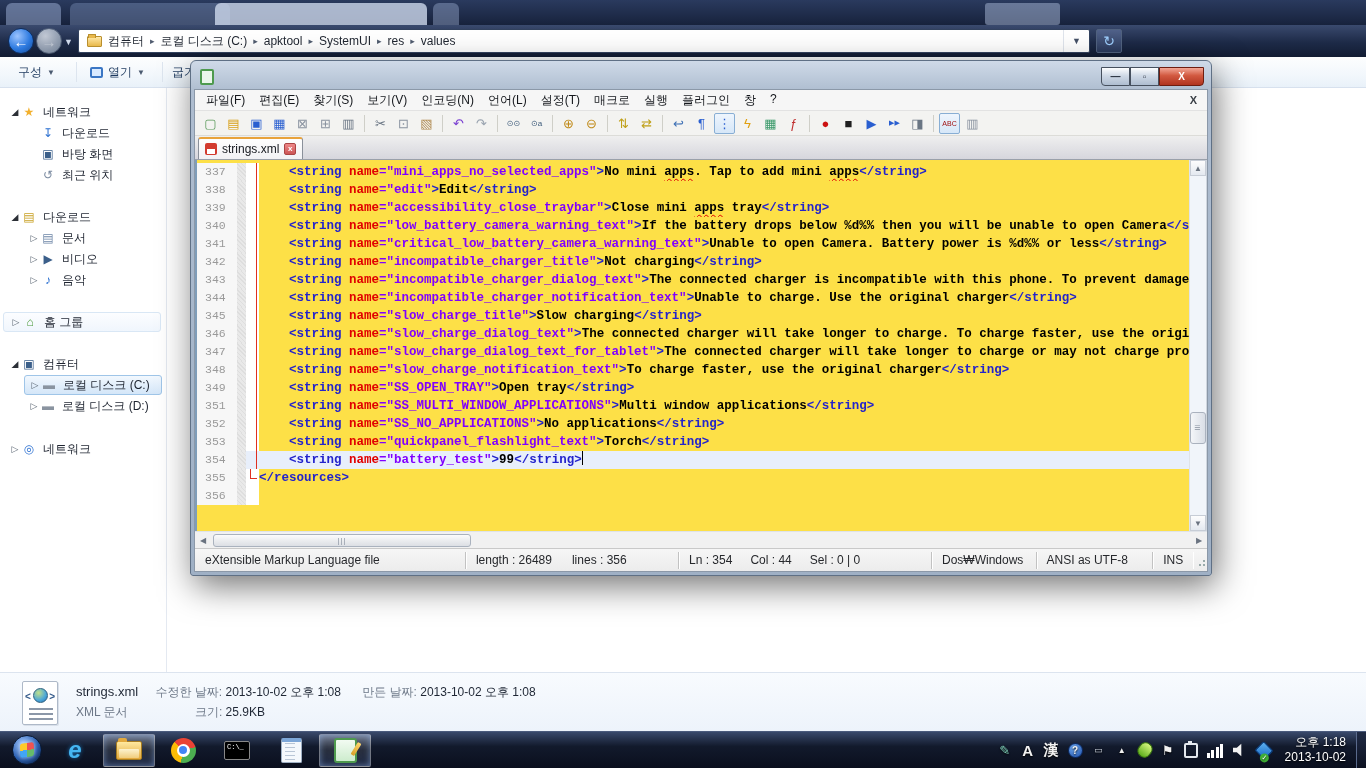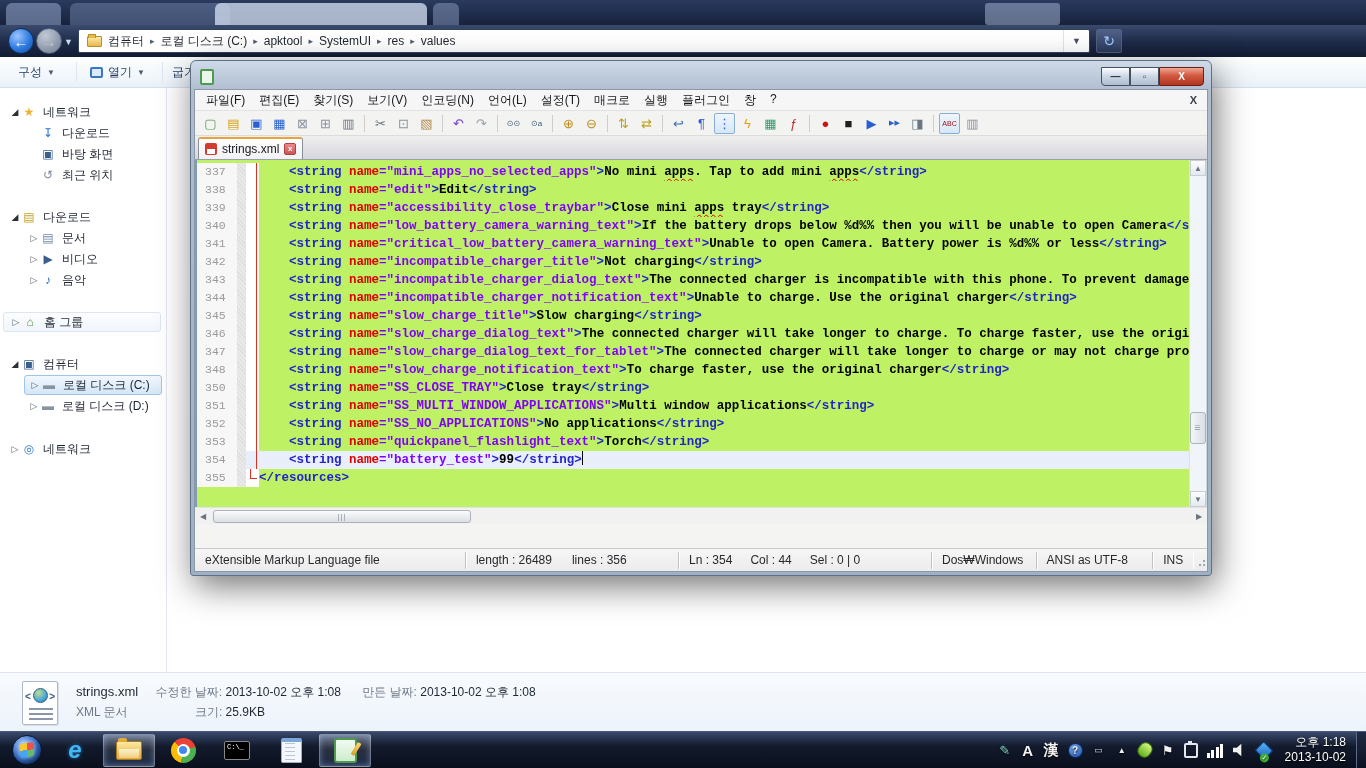--- a/index.html
+++ b/index.html
@@ -154,21 +154,21 @@
   .tbi.pressed { background:linear-gradient(#eef5fd,#d6e7f8); border:1px solid #88aed4; border-radius:2px; }
   .tb-sep { width:1px; height:17px; background:#cfcfc8; margin:0 4px; }
   #npp-tabbar { height:24px; background:linear-gradient(#efefef,#d6d6dd); display:flex; align-items:flex-end; padding-left:3px; border-bottom:1px solid #9aa0aa; }
   #tab-active { height:22px; background:linear-gradient(#fefefe,#f1f1f4); border:1px solid #8a909a; border-bottom:none;
     border-top:2px solid #e8a33d; border-radius:3px 3px 0 0; display:flex; align-items:center; padding:0 6px; gap:5px; }
   #tab-active .floppy { width:12px; height:12px; background:#d23b2f; border-radius:2px; position:relative; }
   #tab-active .floppy::after { content:""; position:absolute; left:2px; bottom:1px; width:8px; height:5px; background:#fff; }
   #tab-active .label { font-size:12px; color:#16191f; }
   #tab-active .tclose { width:12px; height:12px; background:linear-gradient(#e88,#c55); border:1px solid #a44; border-radius:2px;
     color:#fff; font-size:8px; line-height:10px; text-align:center; font-weight:bold; }
-  #editor-wrap { flex:1; display:flex; background:#bef264; border-left:2px solid #7f9db9; border-right:1px solid #cfd6df; overflow:hidden; }
+  #editor-wrap { flex:1; display:flex; background:#fde047; border-left:2px solid #7f9db9; border-right:1px solid #cfd6df; overflow:hidden; }
   #editor { flex:1; overflow:hidden; position:relative; padding-top:3px; }
   .ed-row { display:flex; height:18px; line-height:18px; font-family:"Liberation Mono","DejaVu Sans Mono",monospace; font-size:12.5px; font-weight:bold; white-space:pre; }
   .ed-num { width:40px; text-align:left; padding-left:8px; color:#9a9a9a; font-size:11.5px; font-weight:normal; background:#f7f7f7; }
   .ed-mark { width:9px; background:#e9e9e9; background-image:repeating-linear-gradient(45deg, #dedede 0 1px, transparent 1px 3px); }
   .ed-fold { width:13px; position:relative; background:#fff; }
   .ed-fold .fv { position:absolute; right:2px; top:0; width:1.5px; height:100%; background:#e03020; }
   .ed-fold .fc { position:absolute; right:2px; top:0; width:7px; height:55%; border-left:1.5px solid #e03020; border-bottom:1.5px solid #e03020; }
   .ed-text { flex:1; overflow:hidden; color:#000; }
   .ed-row.cur .ed-fold, .ed-row.cur .ed-text { background:#e8effb; }
   .tag { color:#2323cc; font-style:normal; } .attr { color:#e00000; font-style:normal; }
@@ -177,21 +177,21 @@
   .caret { display:inline-block; width:1.5px; height:14px; background:#000; vertical-align:-2px; }
   #vscroll { width:17px; background:#f1f5fa; border-left:1px solid #dfe3e8; display:flex; flex-direction:column; }
   .scr-arrow { height:16px; background:linear-gradient(#fdfdfd,#e4e9f0); border:1px solid #c7cdd6; color:#6a7380; font-size:8px; text-align:center; line-height:15px; }
   #vthumb { margin-top:236px; height:32px; background:linear-gradient(90deg,#f4f6f9,#d9dee6); border:1px solid #aab2be; border-radius:3px;
     display:flex; align-items:center; justify-content:center; color:#8a93a0; font-size:7px; letter-spacing:1px; }
   #hscroll { height:17px; background:#f1f1f1; border-top:1px solid #dfe3e8; display:flex; align-items:center; }
   #hthumb { margin-left:2px; width:258px; height:13px; background:linear-gradient(#fbfbfb,#dcdfe4); border:1px solid #aab2be; border-radius:3px;
     text-align:center; color:#8a93a0; font-size:8px; line-height:12px; letter-spacing:1px; }
   .hs-arrow { width:16px; text-align:center; color:#6a7380; font-size:8px; }
   .hs-right { margin-left:auto; }
-  #npp-status { height:23px; background:linear-gradient(#f6f6f6,#ececec); border-top:1px solid #c9c9c9; display:flex; align-items:center; font-size:12px; color:#26282c;margin-top:24px; }
+  #npp-status { height:23px; background:linear-gradient(#f6f6f6,#ececec); border-top:1px solid #c9c9c9; display:flex; align-items:center; font-size:12px; color:#26282c; }
   .st-seg { padding:0 10px; height:17px; line-height:17px; border-right:1px solid #c2c2c2; box-shadow:1px 0 0 #fff; white-space:nowrap; overflow:hidden; display:flex; gap:20px; }
   .st-grip { width:14px; height:100%; background:
       radial-gradient(circle, #9aa 1px, transparent 1.4px) 9px 14px/4px 4px no-repeat,
       radial-gradient(circle, #9aa 1px, transparent 1.4px) 5px 14px/4px 4px no-repeat,
       radial-gradient(circle, #9aa 1px, transparent 1.4px) 9px 10px/4px 4px no-repeat; margin-left:auto; }
 </style>
 </head>
 <body>
 
 <div id="stage">
@@ -419,26 +419,27 @@
             <div class="ed-row"><span class="ed-num">339</span><span class="ed-mark"></span><span class="ed-fold"><span class="fv"></span></span><span class="ed-text">    <span class="tag">&lt;string</span> <span class="attr">name</span><span class="val">="accessibility_close_traybar"</span><span class="tag">&gt;</span><span class="txt">Close mini <span class="sq">apps</span> tray</span><span class="tag">&lt;/string&gt;</span></span></div>
             <div class="ed-row"><span class="ed-num">340</span><span class="ed-mark"></span><span class="ed-fold"><span class="fv"></span></span><span class="ed-text">    <span class="tag">&lt;string</span> <span class="attr">name</span><span class="val">="low_battery_camera_warning_text"</span><span class="tag">&gt;</span><span class="txt">If the battery drops below %d%% then you will be unable to open Camera</span><span class="tag">&lt;/string&gt;</span></span></div>
             <div class="ed-row"><span class="ed-num">341</span><span class="ed-mark"></span><span class="ed-fold"><span class="fv"></span></span><span class="ed-text">    <span class="tag">&lt;string</span> <span class="attr">name</span><span class="val">="critical_low_battery_camera_warning_text"</span><span class="tag">&gt;</span><span class="txt">Unable to open Camera. Battery power is %d%% or less</span><span class="tag">&lt;/string&gt;</span></span></div>
             <div class="ed-row"><span class="ed-num">342</span><span class="ed-mark"></span><span class="ed-fold"><span class="fv"></span></span><span class="ed-text">    <span class="tag">&lt;string</span> <span class="attr">name</span><span class="val">="incompatible_charger_title"</span><span class="tag">&gt;</span><span class="txt">Not charging</span><span class="tag">&lt;/string&gt;</span></span></div>
             <div class="ed-row"><span class="ed-num">343</span><span class="ed-mark"></span><span class="ed-fold"><span class="fv"></span></span><span class="ed-text">    <span class="tag">&lt;string</span> <span class="attr">name</span><span class="val">="incompatible_charger_dialog_text"</span><span class="tag">&gt;</span><span class="txt">The connected charger is incompatible with this phone. To prevent damage, use the original charger</span></span></div>
             <div class="ed-row"><span class="ed-num">344</span><span class="ed-mark"></span><span class="ed-fold"><span class="fv"></span></span><span class="ed-text">    <span class="tag">&lt;string</span> <span class="attr">name</span><span class="val">="incompatible_charger_notification_text"</span><span class="tag">&gt;</span><span class="txt">Unable to charge. Use the original charger</span><span class="tag">&lt;/string&gt;</span></span></div>
             <div class="ed-row"><span class="ed-num">345</span><span class="ed-mark"></span><span class="ed-fold"><span class="fv"></span></span><span class="ed-text">    <span class="tag">&lt;string</span> <span class="attr">name</span><span class="val">="slow_charge_title"</span><span class="tag">&gt;</span><span class="txt">Slow charging</span><span class="tag">&lt;/string&gt;</span></span></div>
             <div class="ed-row"><span class="ed-num">346</span><span class="ed-mark"></span><span class="ed-fold"><span class="fv"></span></span><span class="ed-text">    <span class="tag">&lt;string</span> <span class="attr">name</span><span class="val">="slow_charge_dialog_text"</span><span class="tag">&gt;</span><span class="txt">The connected charger will take longer to charge. To charge faster, use the original charger</span></span></div>
             <div class="ed-row"><span class="ed-num">347</span><span class="ed-mark"></span><span class="ed-fold"><span class="fv"></span></span><span class="ed-text">    <span class="tag">&lt;string</span> <span class="attr">name</span><span class="val">="slow_charge_dialog_text_for_tablet"</span><span class="tag">&gt;</span><span class="txt">The connected charger will take longer to charge or may not charge properly</span></span></div>
             <div class="ed-row"><span class="ed-num">348</span><span class="ed-mark"></span><span class="ed-fold"><span class="fv"></span></span><span class="ed-text">    <span class="tag">&lt;string</span> <span class="attr">name</span><span class="val">="slow_charge_notification_text"</span><span class="tag">&gt;</span><span class="txt">To charge faster, use the original charger</span><span class="tag">&lt;/string&gt;</span></span></div>
-            <div class="ed-row"><span class="ed-num">350</span><span class="ed-mark"></span><span class="ed-fold"><span class="fv"></span></span><span class="ed-text">    <span class="tag">&lt;string</span> <span class="attr">name</span><span class="val">="SS_CLOSE_TRAY"</span><span class="tag">&gt;</span><span class="txt">Close tray</span><span class="tag">&lt;/string&gt;</span></span></div>
+            <div class="ed-row"><span class="ed-num">349</span><span class="ed-mark"></span><span class="ed-fold"><span class="fv"></span></span><span class="ed-text">    <span class="tag">&lt;string</span> <span class="attr">name</span><span class="val">="SS_OPEN_TRAY"</span><span class="tag">&gt;</span><span class="txt">Open tray</span><span class="tag">&lt;/string&gt;</span></span></div>
             <div class="ed-row"><span class="ed-num">351</span><span class="ed-mark"></span><span class="ed-fold"><span class="fv"></span></span><span class="ed-text">    <span class="tag">&lt;string</span> <span class="attr">name</span><span class="val">="SS_MULTI_WINDOW_APPLICATIONS"</span><span class="tag">&gt;</span><span class="txt">Multi window applications</span><span class="tag">&lt;/string&gt;</span></span></div>
             <div class="ed-row"><span class="ed-num">352</span><span class="ed-mark"></span><span class="ed-fold"><span class="fv"></span></span><span class="ed-text">    <span class="tag">&lt;string</span> <span class="attr">name</span><span class="val">="SS_NO_APPLICATIONS"</span><span class="tag">&gt;</span><span class="txt">No applications</span><span class="tag">&lt;/string&gt;</span></span></div>
             <div class="ed-row"><span class="ed-num">353</span><span class="ed-mark"></span><span class="ed-fold"><span class="fv"></span></span><span class="ed-text">    <span class="tag">&lt;string</span> <span class="attr">name</span><span class="val">="quickpanel_flashlight_text"</span><span class="tag">&gt;</span><span class="txt">Torch</span><span class="tag">&lt;/string&gt;</span></span></div>
             <div class="ed-row cur"><span class="ed-num">354</span><span class="ed-mark"></span><span class="ed-fold"><span class="fv"></span></span><span class="ed-text">    <span class="tag">&lt;string</span> <span class="attr">name</span><span class="val">="battery_test"</span><span class="tag">&gt;</span><span class="txt">99</span><span class="tag">&lt;/string&gt;</span><span class="caret"></span></span></div>
             <div class="ed-row"><span class="ed-num">355</span><span class="ed-mark"></span><span class="ed-fold"><span class="fc"></span></span><span class="ed-text"><span class="tag">&lt;/resources&gt;</span></span></div>
+            <div class="ed-row"><span class="ed-num">356</span><span class="ed-mark"></span><span class="ed-fold"></span><span class="ed-text"></span></div>
           </div>
         <div id="vscroll">
           <span class="scr-arrow">▲</span>
           <span id="vthumb">☰</span>
           <span class="scr-arrow" style="margin-top:auto">▼</span>
         </div>
       </div>
       <div id="hscroll">
         <span class="hs-arrow">◀</span>
         <span id="hthumb">|||</span>

